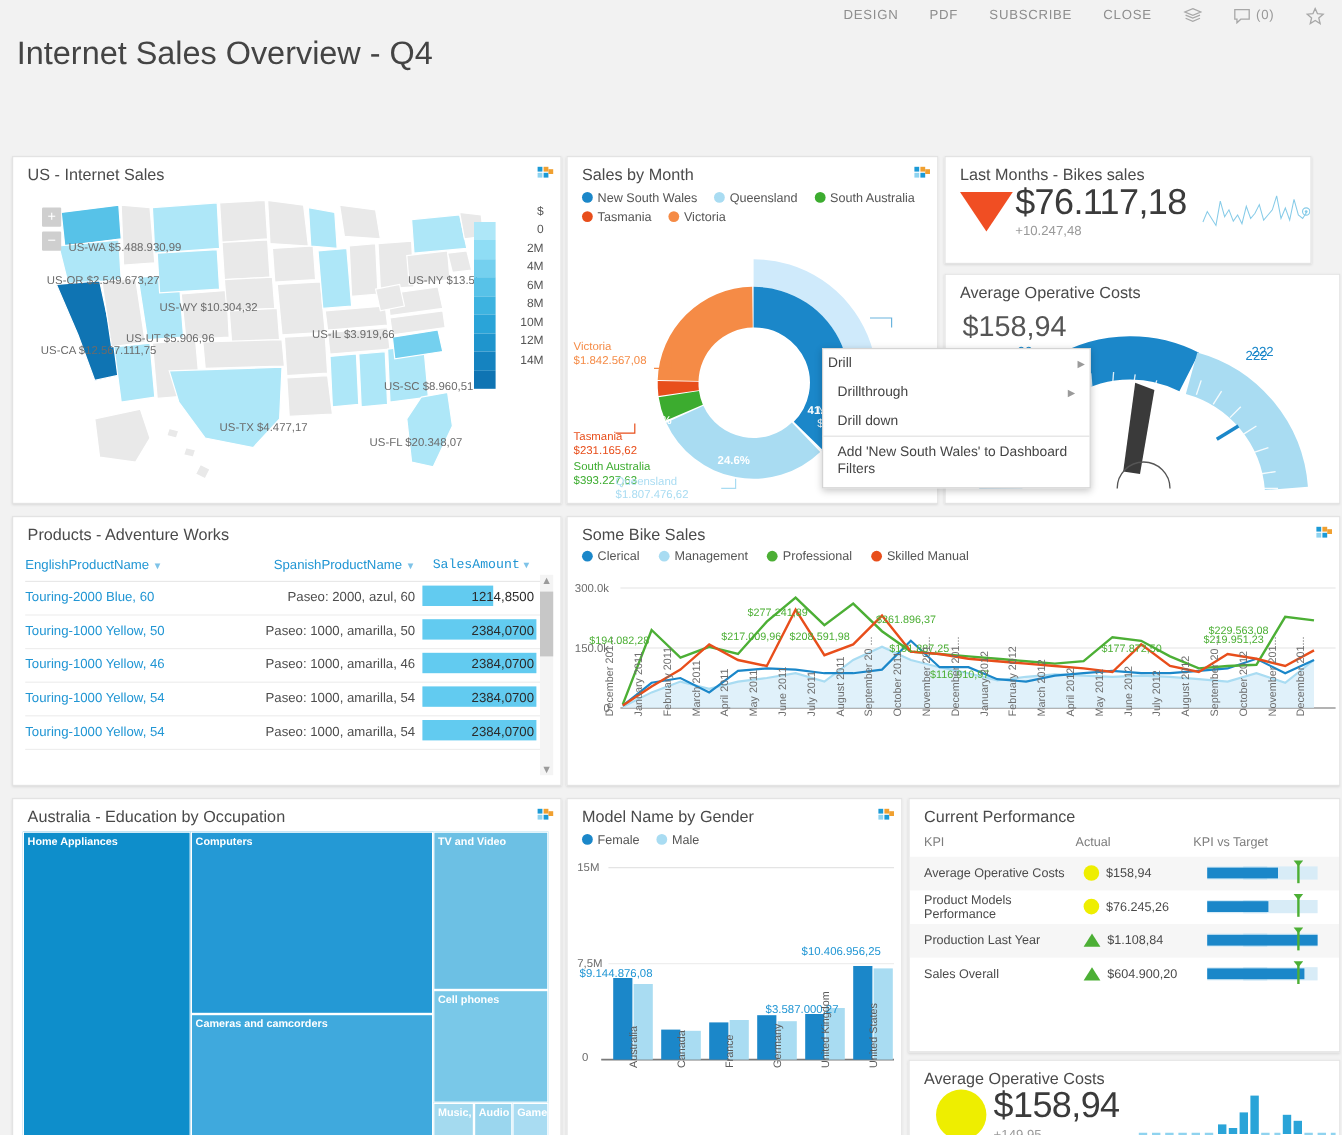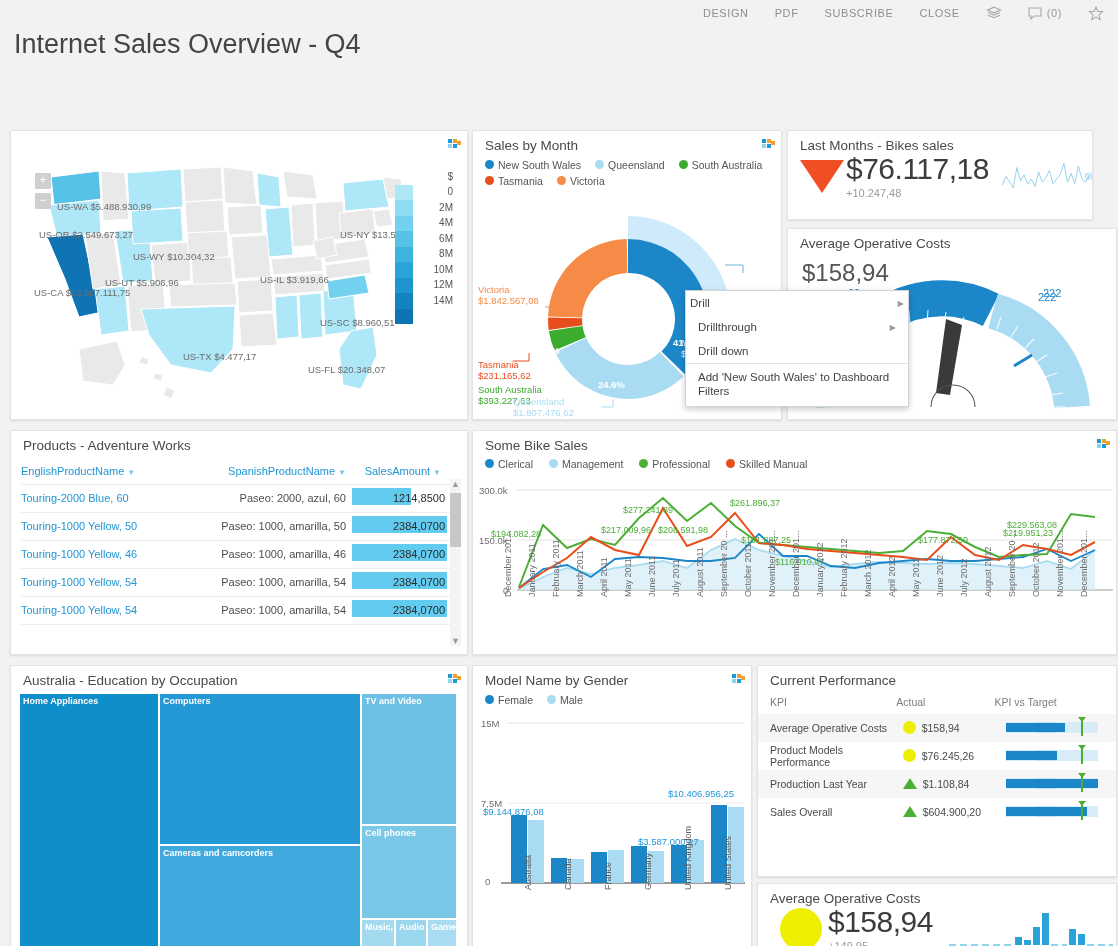--- a/index.html
+++ b/index.html
@@ -65,21 +65,21 @@
   .kpi-num{font-size:30px;color:#3b3b3b;line-height:1;letter-spacing:-.5px;}
   .kpi-sub{font-size:11px;color:#9a9a9a;margin-top:3px;}
   .gauge-val{font-size:24px;color:#555;padding:8px 0 0 14px;}
 
   
   #grid-panel{left:10px;top:362px;width:458px;height:225px;}
   .grid-head{display:flex;font-size:11px;color:#2196d4;border-bottom:1px solid #e8e8e8;
     padding:6px 0 7px 0;margin:6px 10px 0 10px;}
   .gh1{width:175px;}
   .gh2{width:150px;text-align:right;}
-  .gh3{width:95px;text-align:right;}
+  .gh3{width:95px;text-align:right;font-family:Liberation Mono, monospace;}
   .caret{font-size:8px;color:#7ec3e8;margin-left:3px;}
   .grid-row{display:flex;align-items:center;font-size:11px;color:#2196d4;
     border-bottom:1px solid #eee;padding:6px 0;margin:0 10px;height:15px;}
   .gc1{width:175px;}
   .gc2{width:150px;text-align:right;color:#4d4d4d;padding-right:6px;}
   .gc3{width:95px;position:relative;text-align:right;color:#2b2b2b;}
   .gbar{position:absolute;left:0;top:-4px;height:17px;background:#62cbf0;}
   .gval{position:relative;padding-right:2px;}
   .scrollbar{position:absolute;right:6px;top:48px;width:11px;height:167px;background:#f4f4f4;}
   .sb-thumb{position:absolute;left:0;top:14px;width:11px;height:54px;background:#c7c7c7;}
@@ -159,20 +159,21 @@
         <path d="M8 1 9.9 5.4 14.6 5.8 11 8.9 12.1 13.6 8 11.1 3.9 13.6 5 8.9 1.4 5.8 6.1 5.4Z" fill="none" stroke="#a8a8a8" stroke-width="1.1"></path>
       </svg>
   </span>
 </div>
 
 <div class="page-title">Internet Sales Overview - Q4</div>
 
 <div class="dash">
 
   <div class="panel" id="map-panel">
+    <div class="panel-title">US - Internet Sales</div>
     <div class="tile-icon">
         <i class="ti1"></i>
         <i class="ti2"></i>
         <i class="ti3"></i>
         <i class="ti4"></i>
         <i class="ti5"></i>
       </div>
     <div class="map-wrap">
       <svg class="map-svg" width="400" height="250" viewBox="0 0 400 250">
         <g stroke="#ffffff" stroke-width="1">
@@ -512,21 +513,21 @@
 
         <polyline fill="none" stroke="#4caf35" stroke-width="2" points="46,100 70,38 94,61 118,52 142,58 166,31 190,11 214,34 238,16 262,39 286,56 310,58 334,60 358,62 382,64 406,66 430,64 454,44 478,47 502,60 526,70 550,68 574,67 598,27 622,30"></polyline>
 
         <polyline fill="none" stroke="#e84e1b" stroke-width="2" points="46,101 70,85 94,71 118,50 142,63 166,68 190,21 214,59 238,50 262,26 286,56 310,58 334,62 358,64 382,66 406,68 430,70 454,73 478,50 502,68 526,73 550,58 574,62 598,68 622,55"></polyline>
       </svg>
       <div>
         <div class="dl" style="left:18px;top:42px">$194.082,28</div>
         <div class="dl" style="left:128px;top:38px">$217.009,96</div>
         <div class="dl" style="left:150px;top:18px">$277.241,89</div>
         <div class="dl" style="left:185px;top:38px">$208.591,98</div>
-        <div class="dl" style="left:257px;top:11px">$261.896,37</div>
+        <div class="dl" style="left:257px;top:24px">$261.896,37</div>
         <div class="dl" style="left:268px;top:48px">$191.887,25</div>
         <div class="dl" style="left:302px;top:70px">$116.910,97</div>
         <div class="dl" style="left:445px;top:48px">$177.872,50</div>
         <div class="dl" style="left:534px;top:33px">$229.563,08</div>
         <div class="dl" style="left:530px;top:41px">$219.951,23</div>
       </div>
       <div>
         <div class="axis-lbl" style="left:30px;top:110px">December 201...</div>
         <div class="axis-lbl" style="left:54px;top:110px">January 2011</div>
         <div class="axis-lbl" style="left:78px;top:110px">February 2011</div>

